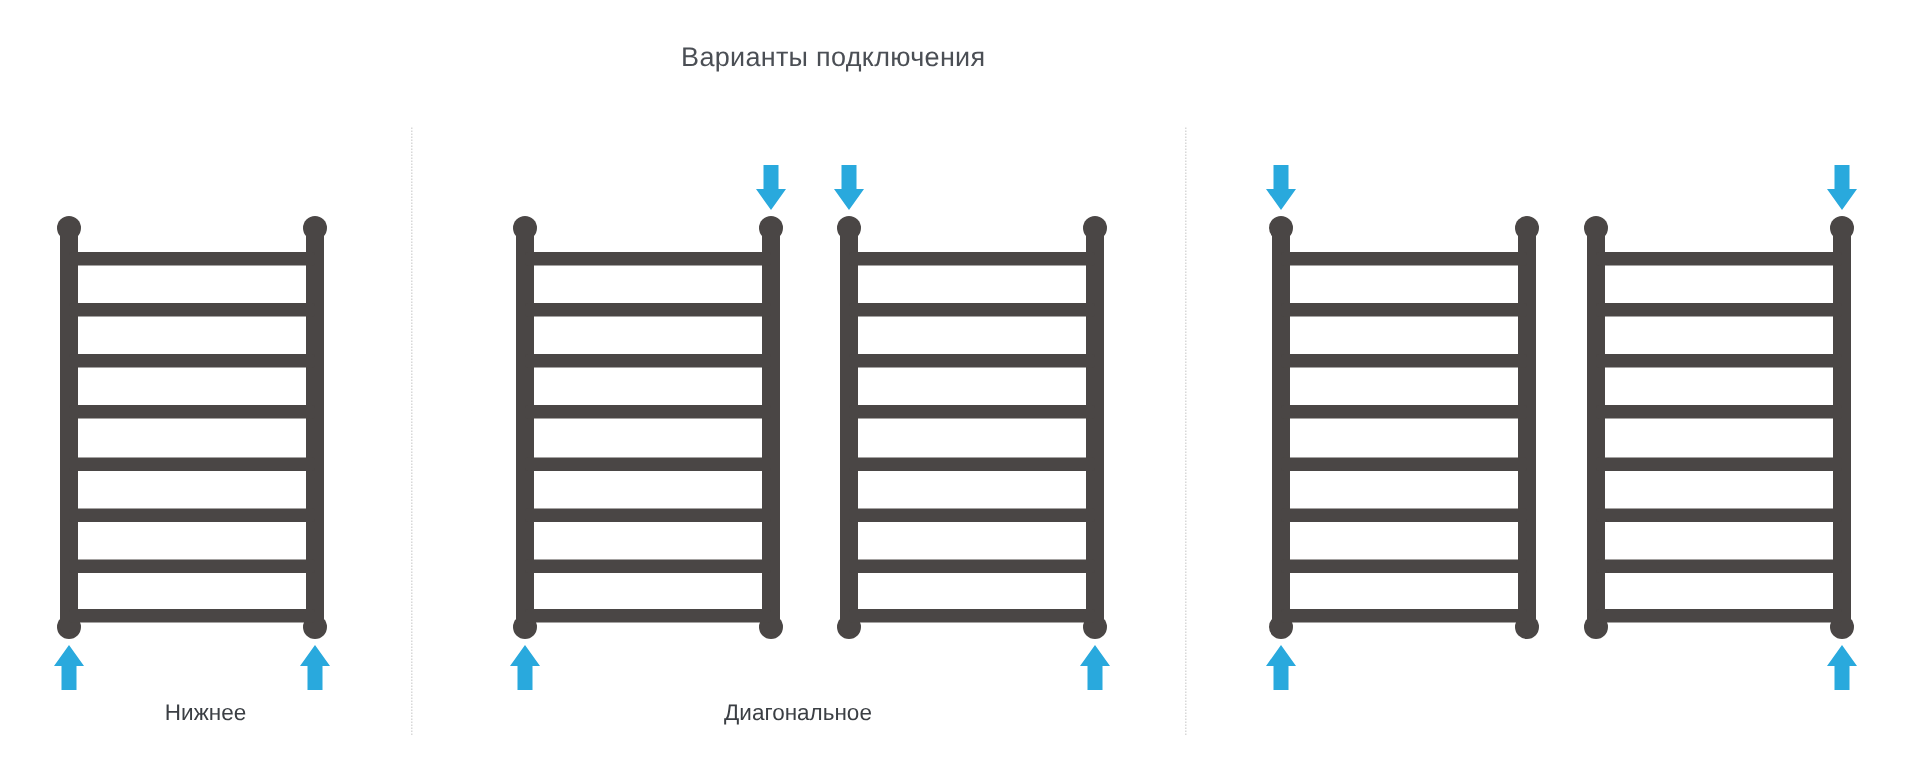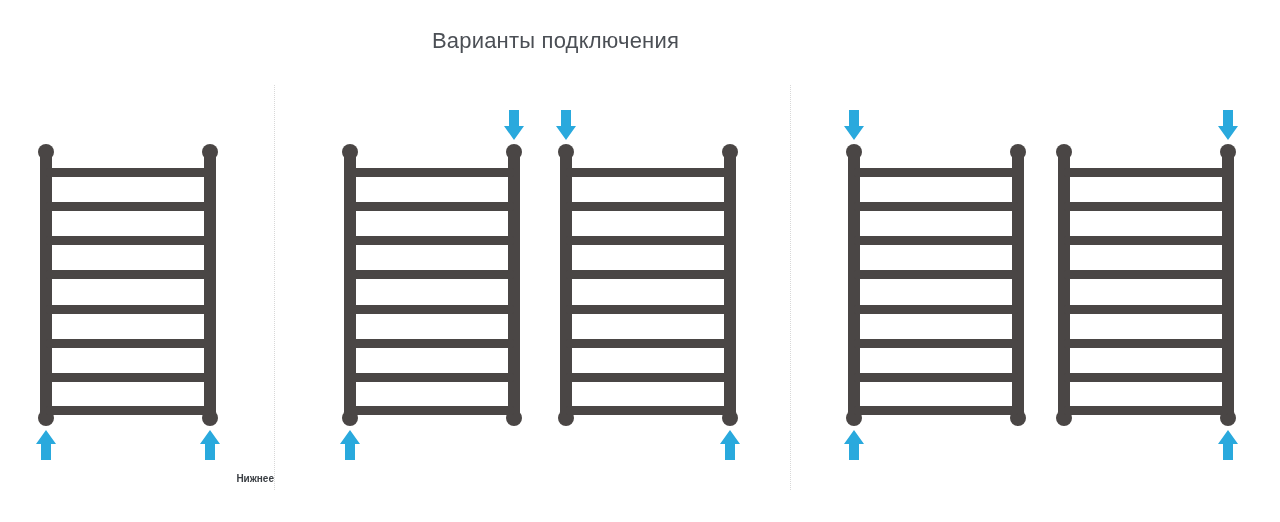--- a/index.html
+++ b/index.html
@@ -13,21 +13,21 @@
     font-family: "Liberation Sans", sans-serif;
     overflow: hidden;
     position: relative;
   }
   #page-title {
     position: absolute;
     top: 28px;
     left: 0;
     width: 1111px;
     text-align: center;
-    font-size: 22px;
+    font-size: 18px;
     font-weight: 500;
     color: #4b4f55;
     letter-spacing: 0.2px;
   }
   .divider {
     position: absolute;
     top: 85px;
     width: 0px;
     height: 405px;
     border-left: 1px dotted #d8d8d8;
@@ -42,23 +42,23 @@
   }
   #section-bottom     { left: 0px;   width: 274px; }
   #section-diagonal   { left: 274px; width: 516px; }
   #section-vertical   { left: 790px; width: 490px; }
 
   .section-label {
     position: absolute;
     bottom: 38px;
     left: 0;
     width: 100%;
-    text-align: right;
-    font-size: 10px;
-    font-weight: bold;
+    text-align: center;
+    font-size: 15px;
+    font-weight: normal;
     color: #3b3f44;
   }
 
   
   .ladder {
     position: absolute;
   }
   svg { display: block; overflow: visible; }
 </style>
 </head>
@@ -150,20 +150,21 @@
         <rect x="22" y="278" width="164" height="9" rx="2"></rect>
       </g>
       <g fill="#29a9dd">
 
         <path d="M22 12 L12 -2 L17 -2 L17 -18 L27 -18 L27 -2 L32 -2 Z"></path>
 
         <path d="M186 302 L196 316 L191 316 L191 332 L181 332 L181 316 L176 316 Z"></path>
       </g>
     </svg>
   </div>
+  <div class="section-label">Диагональное</div>
 </div>
 
 <div class="section" id="section-vertical">
 
   <div class="ladder" style="left:42px; top:128px;">
     <svg width="220" height="330" viewBox="0 0 220 330">
       <g fill="#4a4645">
         <circle cx="22" cy="24" r="8"></circle>
         <circle cx="186" cy="24" r="8"></circle>
         <circle cx="22" cy="290" r="8"></circle>

